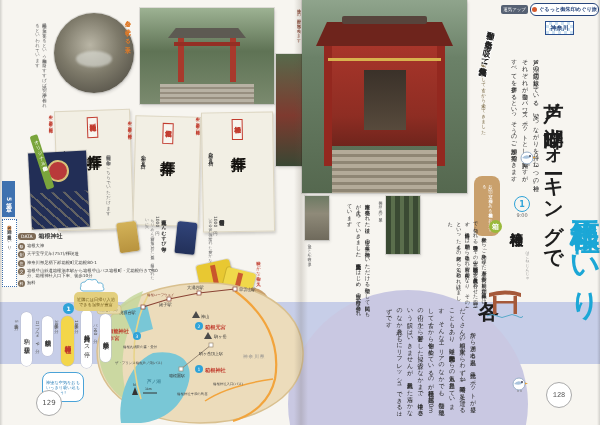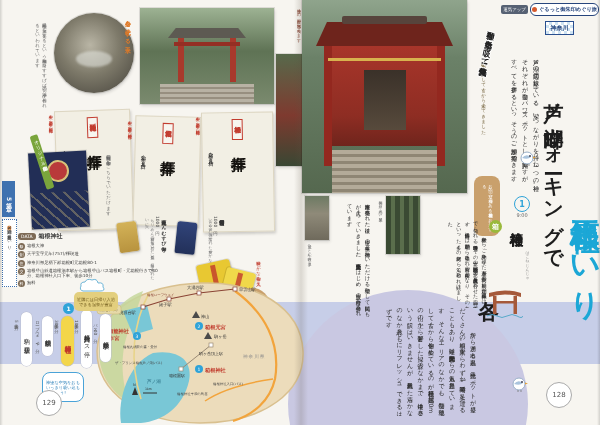--- a/index.html
+++ b/index.html
@@ -308,19 +308,19 @@
   <svg class="abs" style="left:510px;top:376px;" width="20" height="16" viewBox="0 0 20 16">
     <circle cx="9" cy="8" r="6" fill="#fff" stroke="#9ab0c9" stroke-width="1"></circle>
     <path d="M4,8 Q8,3 13,7 Q10,10 4,8 Z" fill="#aac4dd"></path>
     <circle cx="12" cy="6" r=".9" fill="#334"></circle>
     <path d="M15,6.5 L18,7.5 L15,8.5 Z" fill="#e2a23c"></path>
     <line x1="8" y1="14" x2="8" y2="16" stroke="#777" stroke-width=".8"></line>
       <line x1="11" y1="14" x2="11" y2="16" stroke="#777" stroke-width=".8"></line>
   </svg>
 
   <div class="abs" style="left:546px;top:382px;width:24px;height:24px;border-radius:50%;background:#fff;border:1px solid #aaa;display:flex;align-items:center;justify-content:center;">
-    <span style="font-size:7px;color:#555;">128</span>
+    <span style="font-size:7px;color:#555;font-family:Liberation Mono, monospace;">128</span>
   </div>
 
   <div class="abs" style="left:0;top:0;width:3px;height:425px;background:linear-gradient(90deg,rgba(0,0,0,.15),rgba(0,0,0,0));"></div>
   <div class="abs" style="left:597px;top:0;width:3px;height:425px;background:linear-gradient(270deg,rgba(0,0,0,.15),rgba(0,0,0,0));"></div>
 
 </div>
 
 </body></html>

